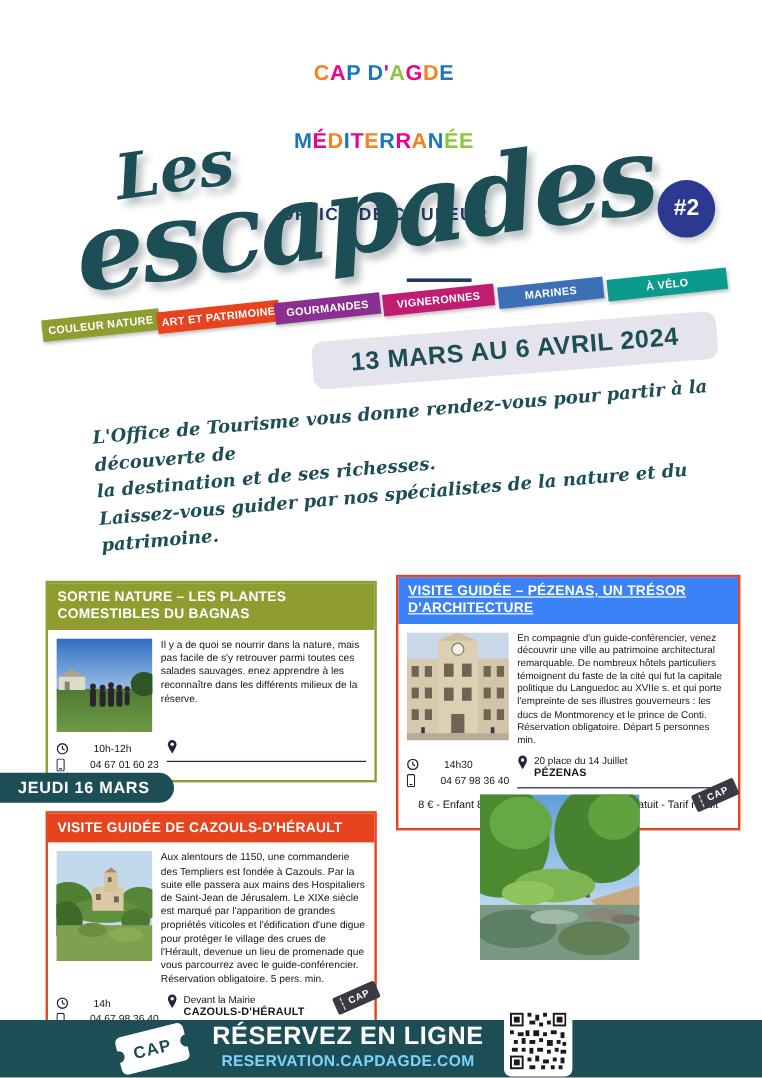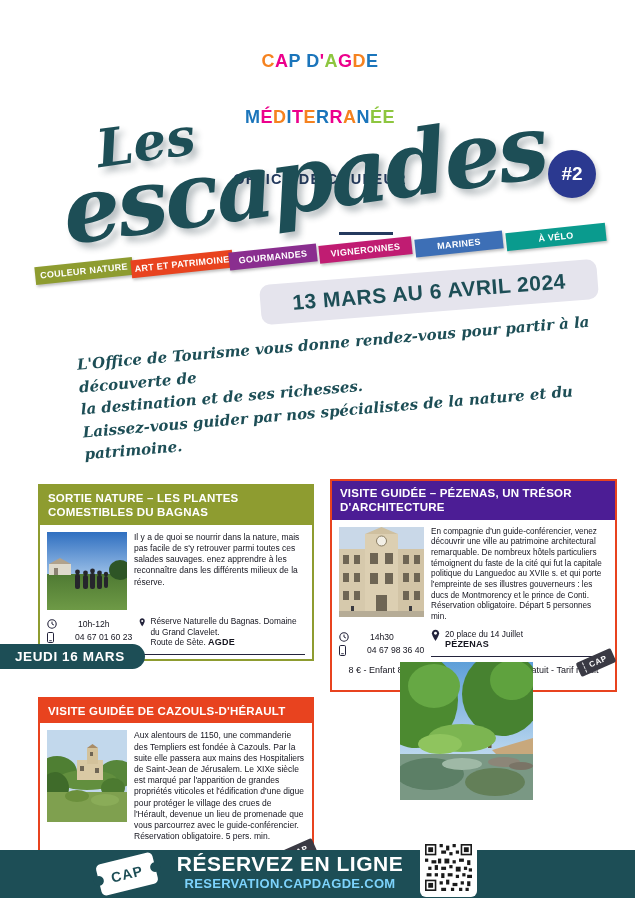--- a/index.html
+++ b/index.html
@@ -47,21 +47,21 @@
   
   .section { position:absolute; left:0; background:#1D4E56; color:#fff; font-weight:bold;
              font-size:13.5px; letter-spacing:.6px; padding:5px 20px 5px 15px;
              border-radius:0 14px 14px 0; }
   .s1 { top:427px; } .s2 { top:644px; }
 
   
   .card { position:absolute; background:#fff; border:2px solid #888;margin-top:24px; }
   .card1 { left:38px;  top:460px; width:272px; }
   .card2 { left:330px; top:455px; width:283px; }
-  .card3 { left:38px;  top:673px; width:272px; }
+  .card3 { left:38px;  top:652px; width:272px; }
   .card-head { color:#fff; font-weight:bold; font-size:11.5px; line-height:1.25;
                padding:5px 8px; letter-spacing:.2px; }
   .card-body { display:flex; gap:7px; padding:7px 7px 3px 7px; }
   .photo { flex:none; display:block; }
   .desc { margin:0; font-size:8.5px; line-height:1.32; color:#15151F; }
   .card2 .desc { font-size:8.2px; line-height:1.3; }
   .card-meta { display:flex; padding:3px 7px 4px; gap:6px; position:relative; align-items:flex-start; }
   .m-left { width:86px; flex:none; }
   .m-row { display:flex; align-items:center; gap:21px; font-size:8.6px; color:#15151F; margin:3px 0; }
   .m-row svg { flex:none; }
@@ -183,30 +183,26 @@
               <line x1="2.2" y1="8.7" x2="4.8" y2="8.7" stroke="#23233B" stroke-width="0.9"></line>
             </svg>
           <span>04 67 01 60 23</span>
         </div>
       </div>
       <div class="m-right">
         <svg width="9" height="13" viewBox="0 0 10 13">
             <path d="M5 0C2.8 0 1 1.8 1 4c0 2.8 4 8.5 4 8.5S9 6.8 9 4C9 1.8 7.2 0 5 0z" fill="#23233B"></path>
             <circle cx="5" cy="4" r="1.6" fill="#fff"></circle>
           </svg>
-        <div class="loc">
-          <div>Réserve Naturelle du Bagnas. Domaine du Grand Clavelet.</div>
-          <div><span>Route de Sète.</span> <span class="city">AGDE</span></div>
-        </div>
       </div>
     </div>
   </article>
 
   <article class="card card2" style="border-color: rgb(232, 67, 31);">
-    <div class="card-head" style="background-color: #4c1d95;">VISITE GUIDÉE – PÉZENAS, UN TRÉSOR D'ARCHITECTURE</div>
+    <div class="card-head" style="background-color: #3b82f6; text-decoration: underline;">VISITE GUIDÉE – PÉZENAS, UN TRÉSOR D'ARCHITECTURE</div>
     <div class="card-body">
       <svg class="photo" width="85" height="90" viewBox="0 0 85 90">
         <rect width="85" height="90" fill="#C9D8E8"></rect>
         <rect x="0" y="22" width="26" height="62" fill="#D6C9AC"></rect>
         <rect x="59" y="22" width="26" height="62" fill="#D2C4A6"></rect>
         <rect x="26" y="7" width="33" height="77" fill="#DCCFB2"></rect>
         <polygon points="26,7 42.5,0 59,7" fill="#CFC0A0"></polygon>
         <circle cx="42.5" cy="14" r="5" fill="#F2EFE6" stroke="#8A7E64" stroke-width="1"></circle>
         <g fill="#6E6554">
           <rect x="4" y="28" width="6" height="9"></rect>
@@ -299,20 +295,30 @@
           <span>14h</span>
         </div>
         <div class="m-row">
           <svg width="7" height="11" viewBox="0 0 7 11">
               <rect x="0.5" y="0.5" width="6" height="10" rx="1.2" fill="none" stroke="#23233B"></rect>
               <line x1="2.2" y1="8.7" x2="4.8" y2="8.7" stroke="#23233B" stroke-width="0.9"></line>
             </svg>
           <span>04 67 98 36 40</span>
         </div>
         <div class="m-price">Gratuit</div>
+      </div>
+      <div class="m-right">
+        <svg width="9" height="13" viewBox="0 0 10 13">
+            <path d="M5 0C2.8 0 1 1.8 1 4c0 2.8 4 8.5 4 8.5S9 6.8 9 4C9 1.8 7.2 0 5 0z" fill="#23233B"></path>
+            <circle cx="5" cy="4" r="1.6" fill="#fff"></circle>
+          </svg>
+        <div class="loc">
+          <div>Devant la Mairie</div>
+          <div><span class="city">CAZOULS-D'HÉRAULT</span></div>
+        </div>
       </div>
     </div>
     <div class="cap-badge">CAP</div>
   </article>
 
   <svg class="river" width="133" height="138" viewBox="0 0 133 138">
     <defs>
         <linearGradient id="skyR" x1="0" y1="0" x2="0" y2="1">
       <stop offset="0" stop-color="#5E9FD8"></stop>
           <stop offset="1" stop-color="#BBD7EF"></stop>

